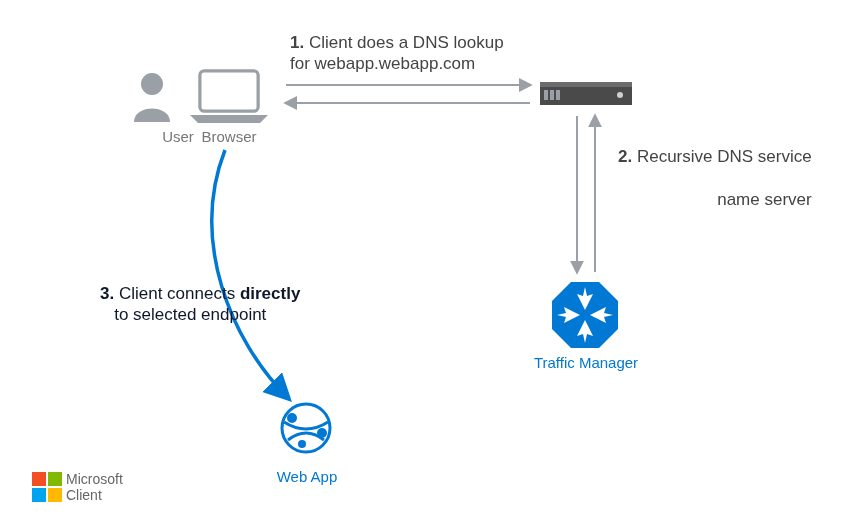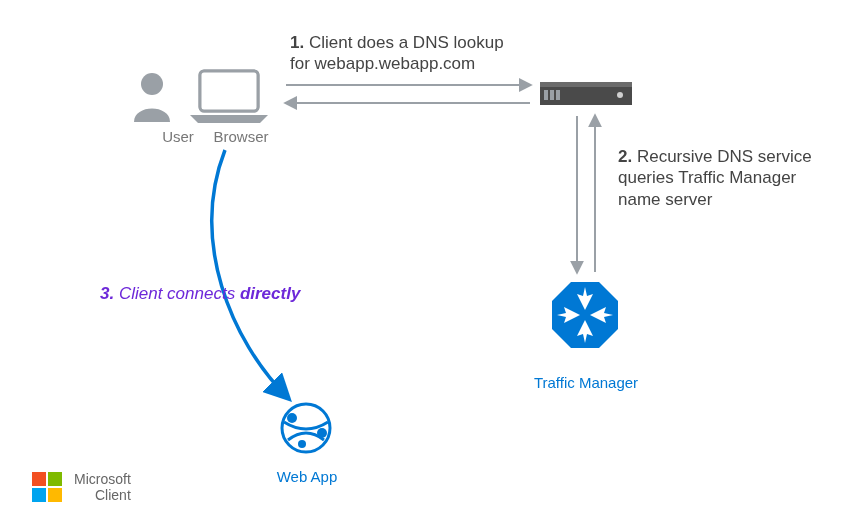--- a/index.html
+++ b/index.html
@@ -19,32 +19,31 @@
     line-height: 1.25;
   }
   .label .bold { font-weight: 600; }
   .caption {
     position: absolute;
     font-size: 15px;
     color: #777;
     text-align: center;
   }
   .caption.blue { color: #0078d4; }
-  .blue-text { color: #6d28d9; font-style: italic; }
+  .blue-text { color: #0f172a; }
   svg.abs { position: absolute; }
 
   
   .ms-logo {
     position: absolute;
     left: 32px;
     bottom: 26px;
     display: flex;
     align-items: center;
-    gap: 12px;
-    text-align: right;
+    gap: 4px;
   }
   .ms-squares {
     display: grid;
     grid-template-columns: 14px 14px;
     grid-template-rows: 14px 14px;
     gap: 2px;
   }
   .ms-squares div:nth-child(1){background:#f25022;}
   .ms-squares div:nth-child(2){background:#7fba00;}
   .ms-squares div:nth-child(3){background:#00a4ef;}
@@ -63,42 +62,42 @@
   <path d="M4 52 C4 34 40 34 40 52 Z" fill="#9aa0a6"></path>
 </svg>
 <div class="caption" style="left:134px;top:128px;width:40px;margin-left:24px;">User</div>
 
 <svg class="abs" style="left:186px;top:67px;" width="86" height="58" viewBox="0 0 86 58">
   <rect x="14" y="4" width="58" height="40" rx="4" fill="none" stroke="#9aa0a6" stroke-width="3"></rect>
   <rect x="14" y="4" width="58" height="40" rx="4" fill="#ffffff"></rect>
   <rect x="14" y="4" width="58" height="40" rx="4" fill="none" stroke="#9aa0a6" stroke-width="3"></rect>
   <path d="M4 48 L82 48 L74 56 L12 56 Z" fill="#9aa0a6"></path>
 </svg>
-<div class="caption" style="left:198px;top:128px;width:62px;margin-left:12px;">Browser</div>
+<div class="caption" style="left:198px;top:128px;width:62px;">Browser</div>
 
 <svg class="abs" style="left:540px;top:82px;" width="92" height="26" viewBox="0 0 92 26">
   <rect x="0" y="3" width="92" height="20" fill="#4a4a4a"></rect>
   <rect x="0" y="0" width="92" height="5" fill="#6b6b6b"></rect>
   <rect x="4" y="8" width="4" height="10" fill="#9aa0a6"></rect>
   <rect x="10" y="8" width="4" height="10" fill="#9aa0a6"></rect>
   <rect x="16" y="8" width="4" height="10" fill="#9aa0a6"></rect>
   <circle cx="80" cy="13" r="3" fill="#cfcfcf"></circle>
 </svg>
 
 <svg class="abs" style="left:550px;top:280px;" width="70" height="70" viewBox="0 0 70 70">
   <polygon points="21,2 49,2 68,21 68,49 49,68 21,68 2,49 2,21" fill="#0078d4"></polygon>
 
   <g fill="#ffffff">
     <polygon points="35,30 27,14 33,16 35,7 37,16 43,14"></polygon>
     <polygon points="35,40 43,56 37,54 35,63 33,54 27,56"></polygon>
     <polygon points="30,35 14,27 16,33 7,35 16,37 14,43"></polygon>
     <polygon points="40,35 56,43 54,37 63,35 54,33 56,27"></polygon>
   </g>
 </svg>
-<div class="caption blue" style="left:530px;top:374px;width:112px;">Traffic Manager</div>
+<div class="caption blue" style="left:530px;top:354px;width:112px;">Traffic Manager</div>
 
 <svg class="abs" style="left:278px;top:400px;" width="56" height="56" viewBox="0 0 56 56">
   <circle cx="28" cy="28" r="24" fill="none" stroke="#0078d4" stroke-width="3"></circle>
   <path d="M6 22 Q28 36 50 22" fill="none" stroke="#0078d4" stroke-width="3"></path>
   <path d="M10 40 Q28 26 46 40" fill="none" stroke="#0078d4" stroke-width="3"></path>
   <circle cx="14" cy="18" r="5" fill="#0078d4"></circle>
   <circle cx="44" cy="33" r="5" fill="#0078d4"></circle>
   <circle cx="24" cy="44" r="4" fill="#0078d4"></circle>
 </svg>
 <div class="caption blue" style="left:272px;top:468px;width:70px;">Web App</div>
@@ -121,31 +120,31 @@
 
   <path d="M225 150 C190 240, 230 340, 288 398" fill="none" stroke="#0078d4" stroke-width="3.5" marker-end="url(#arrow-blue)"></path>
 </svg>
 
 <div class="label" style="left:290px;top:32px;">
   <span class="bold">1.</span>
   <span>Client does a DNS lookup</span><br>
   <span>for webapp.webapp.com</span>
 </div>
 
-<div class="label" style="left:618px;top:146px;">
+<div class="label" style="left:618px;top:146px;text-align:right;">
   <span class="bold">2.</span>
   <span>Recursive DNS service</span><br>
-  <span>queries Traffic Manager</span><br>
+  <br>
   <span>name server</span>
 </div>
 
 <div class="label blue-text" style="left:100px;top:283px;text-align:left;">
   <span class="bold">3.</span>
   <span>Client connects </span><span class="bold">directly</span><br>
-  &nbsp;&nbsp;&nbsp;
+  &nbsp;&nbsp;&nbsp;<span>to selected endpoint</span>
 </div>
 
 <div class="ms-logo">
   <div class="ms-squares">
     <div></div>
       <div></div>
       <div></div>
       <div></div>
   </div>
   <div class="ms-text">

